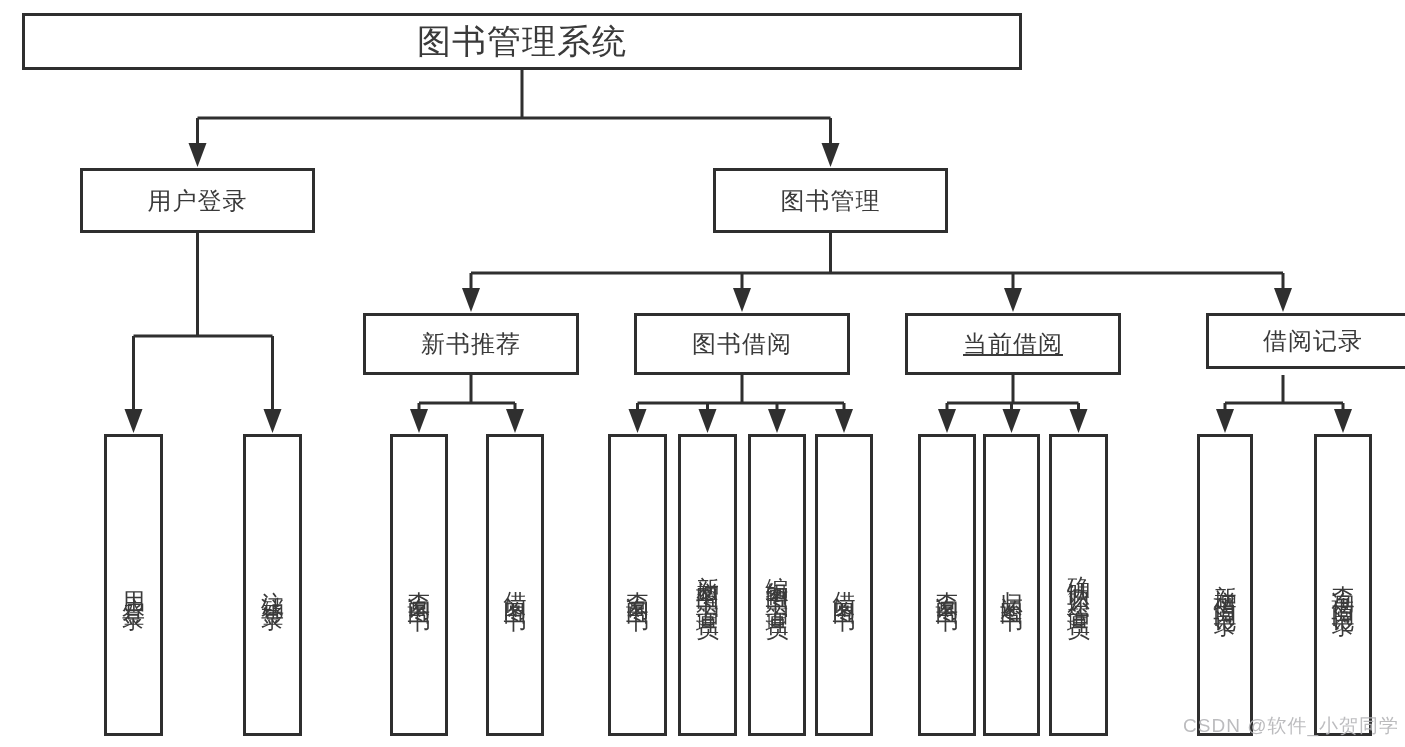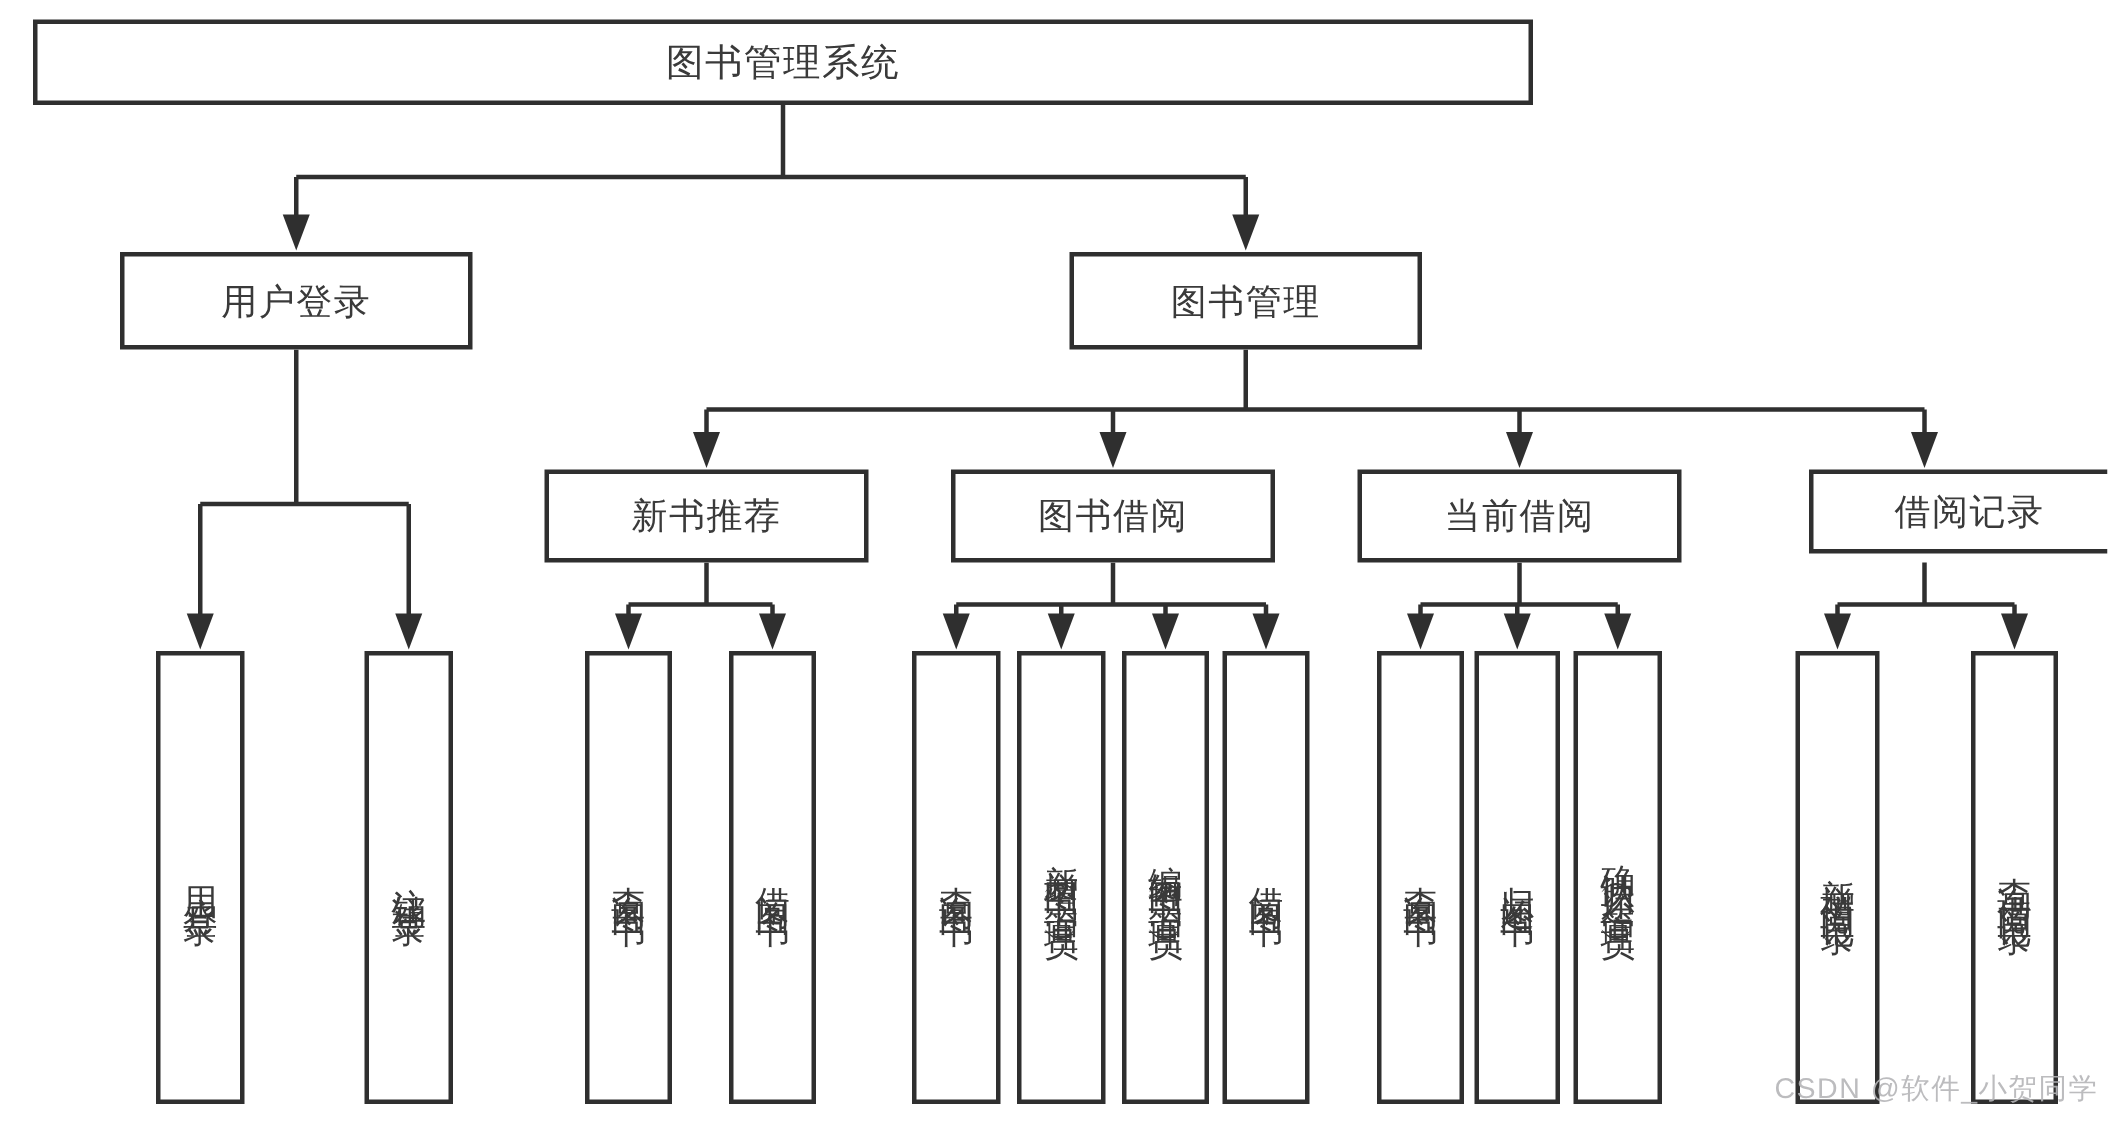--- a/index.html
+++ b/index.html
@@ -16,21 +16,21 @@
   .connector{position:absolute;left:0;top:0;width:1405px;height:747px;pointer-events:none;z-index:1;}
   .connector path{stroke:var(--line);stroke-width:3;fill:none;}
   .connector polygon{fill:var(--line);stroke:none;}
   .node{
     position:absolute;box-sizing:border-box;background:var(--bg);
     border:3px solid var(--line);color:var(--text);
     display:flex;align-items:center;justify-content:center;
     z-index:2;text-align:center;
   }
   .hlabel{font-size:24px;letter-spacing:1px;white-space:nowrap;}
-  .root .hlabel{font-size:25px;}
+  .root .hlabel{font-size:34px;}
   .vnode .vtext{
     writing-mode:vertical-lr;text-orientation:mixed;
     font-size:23px;letter-spacing:6px;line-height:1;white-space:nowrap;
   }
   .watermark{
     position:absolute;right:6px;bottom:8px;z-index:3;
     font-size:19px;color:var(--wm);opacity:.9;white-space:nowrap;letter-spacing:1px;
   }
 </style>
 </head>
@@ -84,21 +84,21 @@
   <div class="node" style="left:363px;top:313px;width:216px;height:62px;">
     <span class="hlabel">新书推荐</span>
   </div>
 
   <div class="node" style="left:713px;top:168px;width:235px;height:65px;">
     <span class="hlabel">图书管理</span>
   </div>
   <div class="node" style="left:634px;top:313px;width:216px;height:62px;text-align:center;">
     <span class="hlabel">图书借阅</span>
   </div>
-  <div class="node" style="left:905px;top:313px;width:216px;height:62px;">
+  <div class="node" style="left:905px;top:313px;width:216px;height:62px;text-decoration:underline;">
     <span class="hlabel">当前借阅</span>
   </div>
   <div class="node" style="left:1206px;top:313px;width:214px;height:56px;font-family:Liberation Serif, serif;">
     <span class="hlabel">借阅记录</span>
   </div>
 
   <div class="node vnode" style="left:104px;top:434px;width:59px;height:302px;">
     <span class="vtext">用户登录</span>
   </div>
   <div class="node vnode" style="left:243px;top:434px;width:59px;height:302px;">

